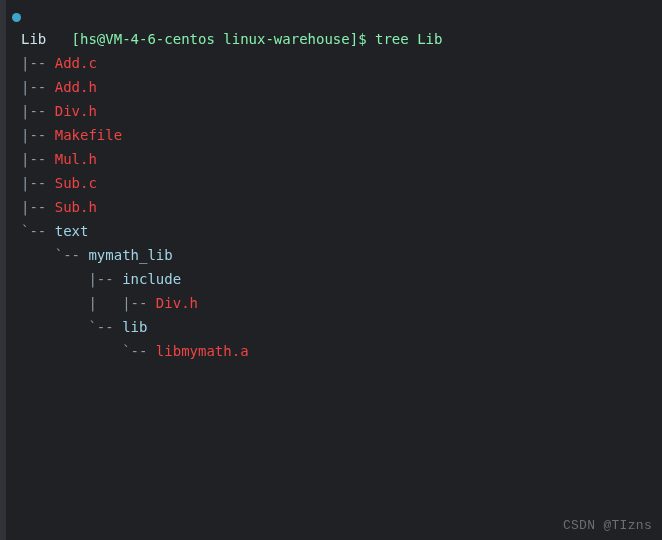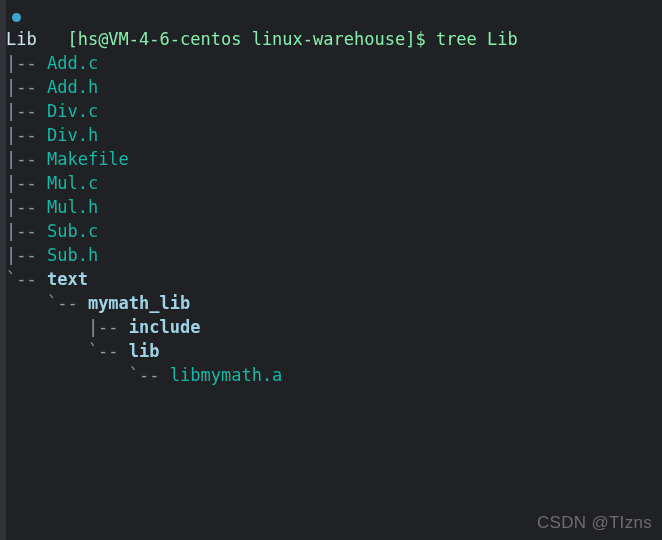--- a/index.html
+++ b/index.html
@@ -31,59 +31,58 @@
     top: 0;
     right: 0;
     bottom: 0;
     background: #202124;
     padding: 3px 0 0 0;
     box-sizing: border-box;
   }
   .line {
     height: 24px;
     line-height: 24px;
-    font-size: 17px;
+    font-size: 14px;
     letter-spacing: 0px;
     white-space: pre;
     color: #dcdcdc;
-    padding-left: 0;
+    padding-left: 15px;
     position: relative;
   }
   
   #prompt-dot {
     position: absolute;
     left: 6px;
     top: 10px;
     width: 9px;
     height: 9px;
     border-radius: 50%;
     background: #3ea6c8;
   }
   .prompt-line {
     color: #86efac;
   }
   .tree-branch {
     color: #8a9aa8;
   }
   .name-file {
-    color: #14b8a6;
+    color: #ef4444;
   }
   .name-dir {
     color: #9fd4e6;
-    font-weight: bold;
   }
   .name-root {
     color: #cfe4ec;
   }
   #watermark {
     position: absolute;
     right: 10px;
     bottom: 7px;
-    font-family: Liberation Sans, sans-serif;
-    font-size: 17px;
+    font-family: Liberation Mono, monospace;
+    font-size: 13px;
     color: #6e6e72;
     letter-spacing: 0.3px;
     white-space: pre;
   }
 </style>
 </head>
 <body>
 
 <div id="screen">
 
@@ -92,30 +91,29 @@
   <div id="console">
 
     <div class="line prompt-line">
       <span id="prompt-dot"></span><span>[hs@VM-4-6-centos linux-warehouse]$ </span><span>tree Lib</span>
     </div>
 
     <div id="tree-output">
         <div class="line"><span class="name-root">Lib</span></div>
         <div class="line"><span class="tree-branch">|-- </span><span class="name-file">Add.c</span></div>
         <div class="line"><span class="tree-branch">|-- </span><span class="name-file">Add.h</span></div>
-        <div class="line"><span class="tree-branch">|-- </span><span class="name-file">Div.c</span></div>
         <div class="line"><span class="tree-branch">|-- </span><span class="name-file">Div.h</span></div>
         <div class="line"><span class="tree-branch">|-- </span><span class="name-file">Makefile</span></div>
-        <div class="line"><span class="tree-branch">|-- </span><span class="name-file">Mul.c</span></div>
         <div class="line"><span class="tree-branch">|-- </span><span class="name-file">Mul.h</span></div>
         <div class="line"><span class="tree-branch">|-- </span><span class="name-file">Sub.c</span></div>
         <div class="line"><span class="tree-branch">|-- </span><span class="name-file">Sub.h</span></div>
         <div class="line"><span class="tree-branch">`-- </span><span class="name-dir">text</span></div>
         <div class="line"><span class="tree-branch">    `-- </span><span class="name-dir">mymath_lib</span></div>
         <div class="line"><span class="tree-branch">        |-- </span><span class="name-dir">include</span></div>
+        <div class="line"><span class="tree-branch">        |   |-- </span><span class="name-file">Div.h</span></div>
         <div class="line"><span class="tree-branch">        `-- </span><span class="name-dir">lib</span></div>
         <div class="line"><span class="tree-branch">            `-- </span><span class="name-file">libmymath.a</span></div>
       </div>
 
   </div>
 
   <div id="watermark">CSDN @TIzns</div>
 
 </div>
 

